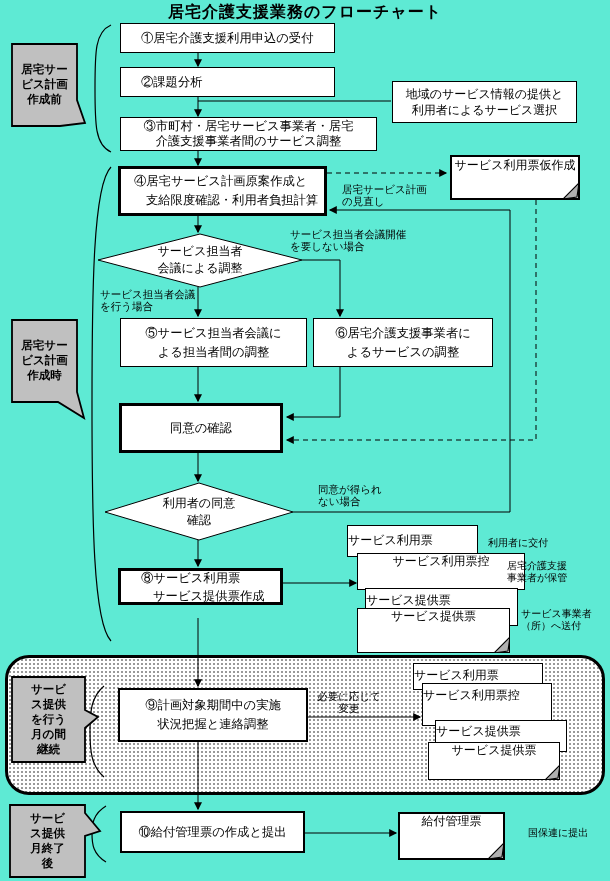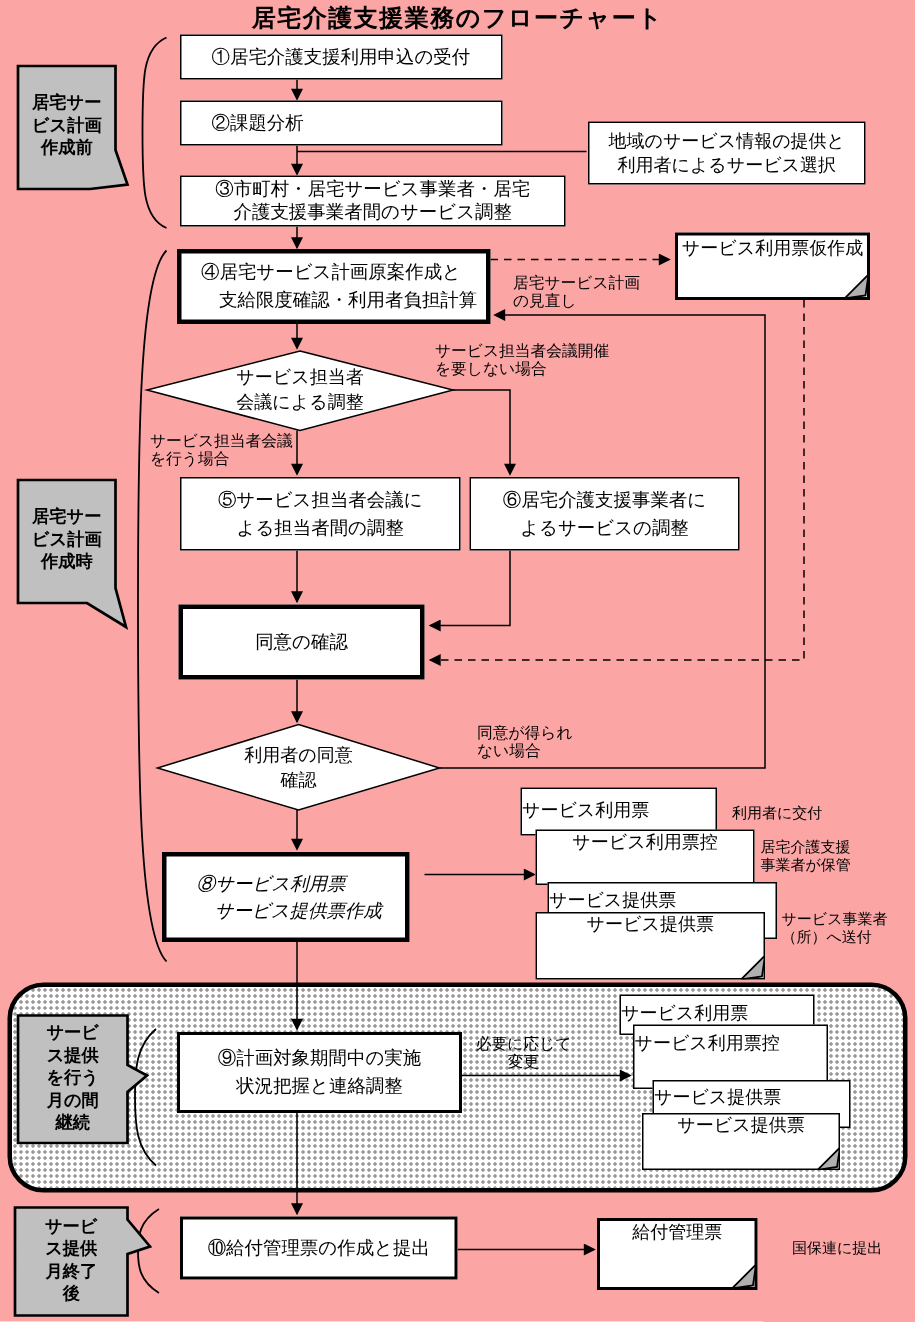--- a/index.html
+++ b/index.html
@@ -1,16 +1,16 @@
 <!DOCTYPE html>
 <html><head>
 <meta charset="utf-8">
 <style>
   html,body{margin:0;padding:0;background:#fff;}
-  .canvas{position:relative;width:610px;height:881px;background:#fca5a5;overflow:hidden;
+  .canvas{position:relative;width:610px;height:881px;background:#5eead4;overflow:hidden;
           font-family:"Liberation Sans",sans-serif;color:#000;}
   .title{position:absolute;left:0;top:2px;width:610px;text-align:center;
          font-size:16px;font-weight:bold;letter-spacing:1px;}
   .box{position:absolute;background:#fff;border:1px solid #000;box-sizing:border-box;
        font-size:12.3px;display:flex;flex-direction:column;justify-content:center;line-height:19px;}
   .box span{display:block;}
   .b-bold{border-width:3px;}
   .b-med{border-width:2px;}
   .tc{text-align:center;}
   .doc{position:absolute;background:#fff;border:1.5px solid #000;box-sizing:border-box;
@@ -130,21 +130,21 @@
     <span>⑤サービス担当者会議に</span>
     <span>よる担当者間の調整</span>
   </div>
   <div class="box tc" style="left:313px;top:318px;width:180px;height:49px;">
     <span>⑥居宅介護支援事業者に</span>
     <span>よるサービスの調整</span>
   </div>
   <div class="box b-bold tc" style="left:119px;top:403px;width:164px;height:50px;">
     <span>同意の確認</span>
   </div>
-  <div class="box b-bold" style="left:108px;top:568px;width:165px;height:60px;padding-left:20px;line-height:18px;font-style:italic;">
+  <div class="box b-bold" style="left:118px;top:568px;width:165px;height:37px;padding-left:20px;line-height:18px;">
     <span>⑧サービス利用票</span>
     <span style="padding-left:12px;">サービス提供票作成</span>
   </div>
   <div class="box b-med tc" style="left:118px;top:688px;width:190px;height:54px;">
     <span>⑨計画対象期間中の実施</span>
     <span>状況把握と連絡調整</span>
   </div>
   <div class="box b-med tc" style="left:120px;top:811px;width:185px;height:42px;">
     <span>⑩給付管理票の作成と提出</span>
   </div>
@@ -167,21 +167,21 @@
     <span>サービス利用票</span>
     <span>仮作成</span>
     <svg class="fold" width="16" height="16">
       <polygon points="0,16 16,0 14,14" fill="#b0b0b0" stroke="#000" stroke-width="1.2"></polygon>
     </svg>
   </div>
 
   <div class="doc" style="left:347px;top:525px;width:131px;height:32px;justify-content:flex-start;padding-top:7px;">
     <span>サービス利用票</span>
   </div>
-  <div class="doc" style="left:357px;top:553px;width:146px;height:37px;">
+  <div class="doc" style="left:357px;top:553px;width:168px;height:37px;">
     <span>サービス利用票控</span>
   </div>
   <div class="doc" style="left:365px;top:588px;width:153px;height:38px;justify-content:flex-start;padding-top:4px;">
     <span>サービス提供票</span>
   </div>
   <div class="doc" style="left:357px;top:608px;width:153px;height:45px;">
     <span>サービス提供票</span>
     <svg class="fold" width="16" height="16">
       <polygon points="0,16 16,0 14,14" fill="#b0b0b0" stroke="#000" stroke-width="1.2"></polygon>
     </svg>

